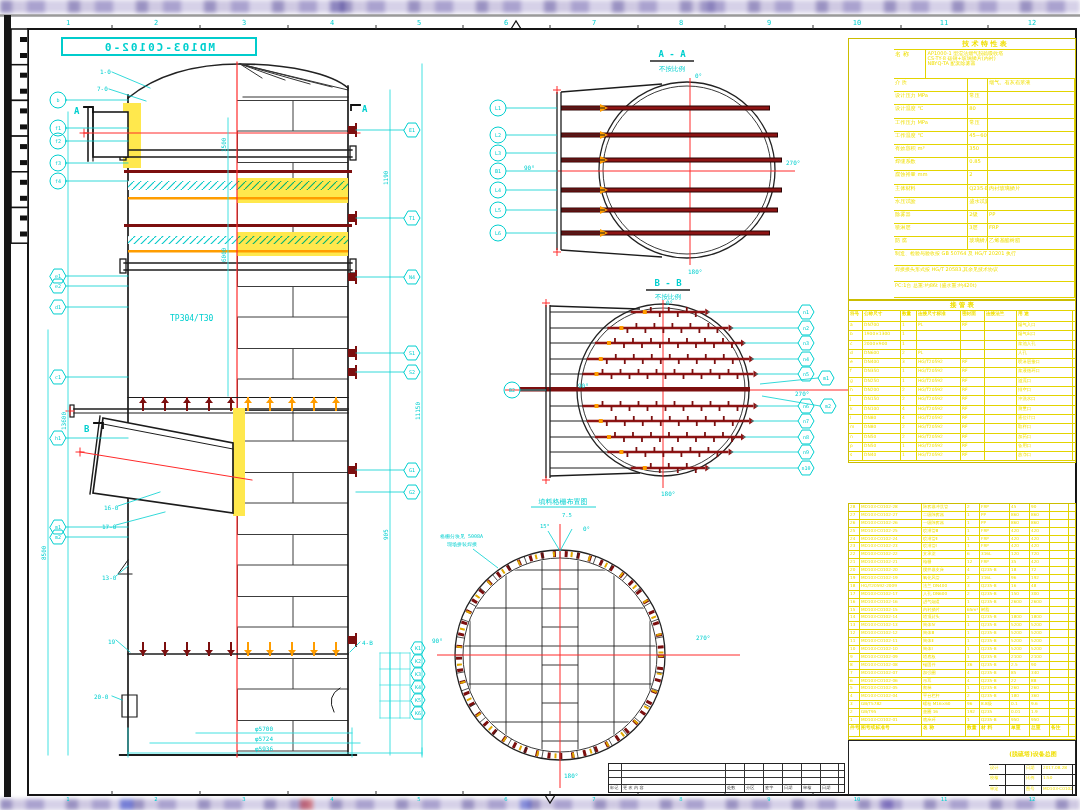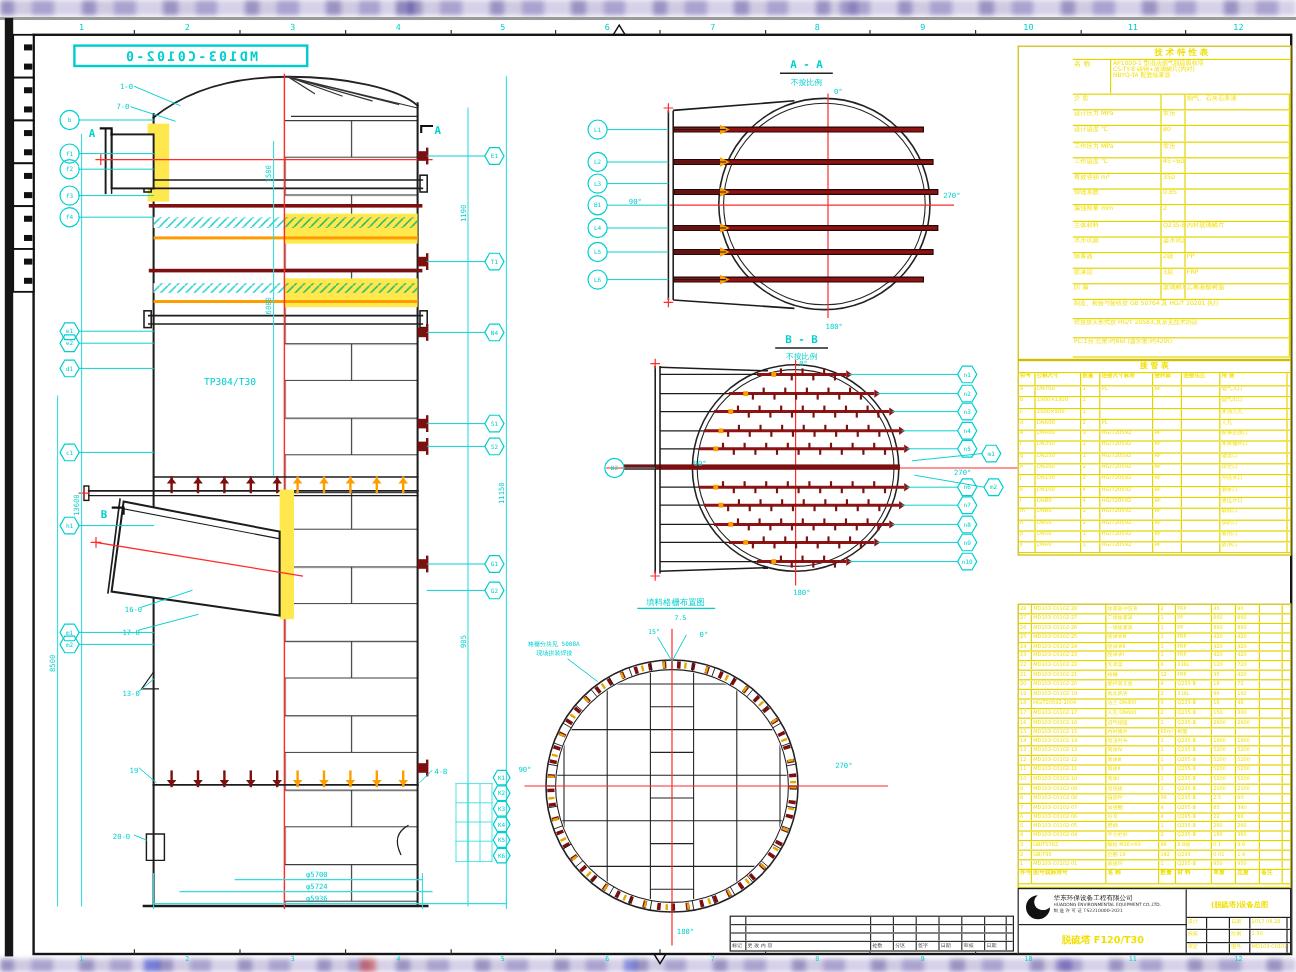--- a/index.html
+++ b/index.html
@@ -1329,33 +1329,20 @@
           <div class="ycell" style="width: 19px; font-size: 4.2px; color: rgb(68, 68, 68); border-right-color: rgb(51, 51, 51);">分区</div>
           <div class="ycell" style="width: 19px; font-size: 4.2px; color: rgb(68, 68, 68); border-right-color: rgb(51, 51, 51);">签字</div>
           <div class="ycell" style="width: 19px; font-size: 4.2px; color: rgb(68, 68, 68); border-right-color: rgb(51, 51, 51);">日期</div>
           <div class="ycell" style="width: 19px; font-size: 4.2px; color: rgb(68, 68, 68); border-right-color: rgb(51, 51, 51);">审核</div>
           <div class="ycell" style="width: 18px; font-size: 4.2px; color: rgb(68, 68, 68); border-right-color: rgb(51, 51, 51);">日期</div>
         </div>
       </div>
     </div>
 
   <div class="tbl" id="titleblock" style="left:848px;top:740px;width:228px;height:55px;border:1.5px solid #222;background:#fff;">
-    <div style="position:absolute;left:0;top:0;width:140px;height:55px;border-right:1px solid #222;">
-      <svg width="24" height="26" style="position:absolute;left:4px;top:3px;">
-        <path d="M12 2 A10 10 0 1 0 22 12 C18 16 10 15 9 9 C8.4 5.8 10 3.2 12 2 Z" fill="#111"></path>
-      </svg>
-      <div style="position:absolute;left:29px;top:4px;width:108px;overflow:hidden;">
-        <div style="font-size:5.5px;color:#222;white-space:nowrap;">华东环保设备工程有限公司</div>
-        <div style="font-size:3.6px;color:#333;white-space:nowrap;">HUADONG ENVIRONMENTAL EQUIPMENT CO.,LTD.</div>
-        <div style="font-size:3.8px;color:#333;white-space:nowrap;">制 造 许 可 证 TS2210000-2021</div>
-      </div>
-      <div style="position:absolute;left:0;top:29px;width:140px;border-top:1px solid #222;height:26px;text-align:center;">
-        <span style="font-size:8px;font-weight:bold;color:#f0df00;line-height:26px;">脱硫塔 F120/T30</span>
-      </div>
-    </div>
     <div style="position:absolute;left:140px;top:0;width:88px;height:23px;text-align:center;overflow:hidden;">
       <span style="font-size:6px;font-weight:bold;color:#f0df00;line-height:23px;white-space:nowrap;">(脱硫塔)设备总图</span>
     </div>
     <div id="tb-fields" style="position:absolute;left:140px;top:23px;width:88px;height:32px;border-top:1px solid #222;">
         <div class="yrow" style="height: 10.4px; border-bottom: 1px solid rgb(34, 34, 34);">
           <div class="ycell" style="width: 17px; font-size: 4.2px; border-right-color: rgb(34, 34, 34);">设计</div>
           <div class="ycell" style="width: 19px; font-size: 4.2px; border-right-color: rgb(34, 34, 34);"></div>
           <div class="ycell" style="width: 17px; font-size: 4.2px; border-right-color: rgb(34, 34, 34);">日期</div>
           <div class="ycell" style="width: 31px; font-size: 4.2px; border-right-color: rgb(34, 34, 34);">2017.08.28</div>
         </div>

